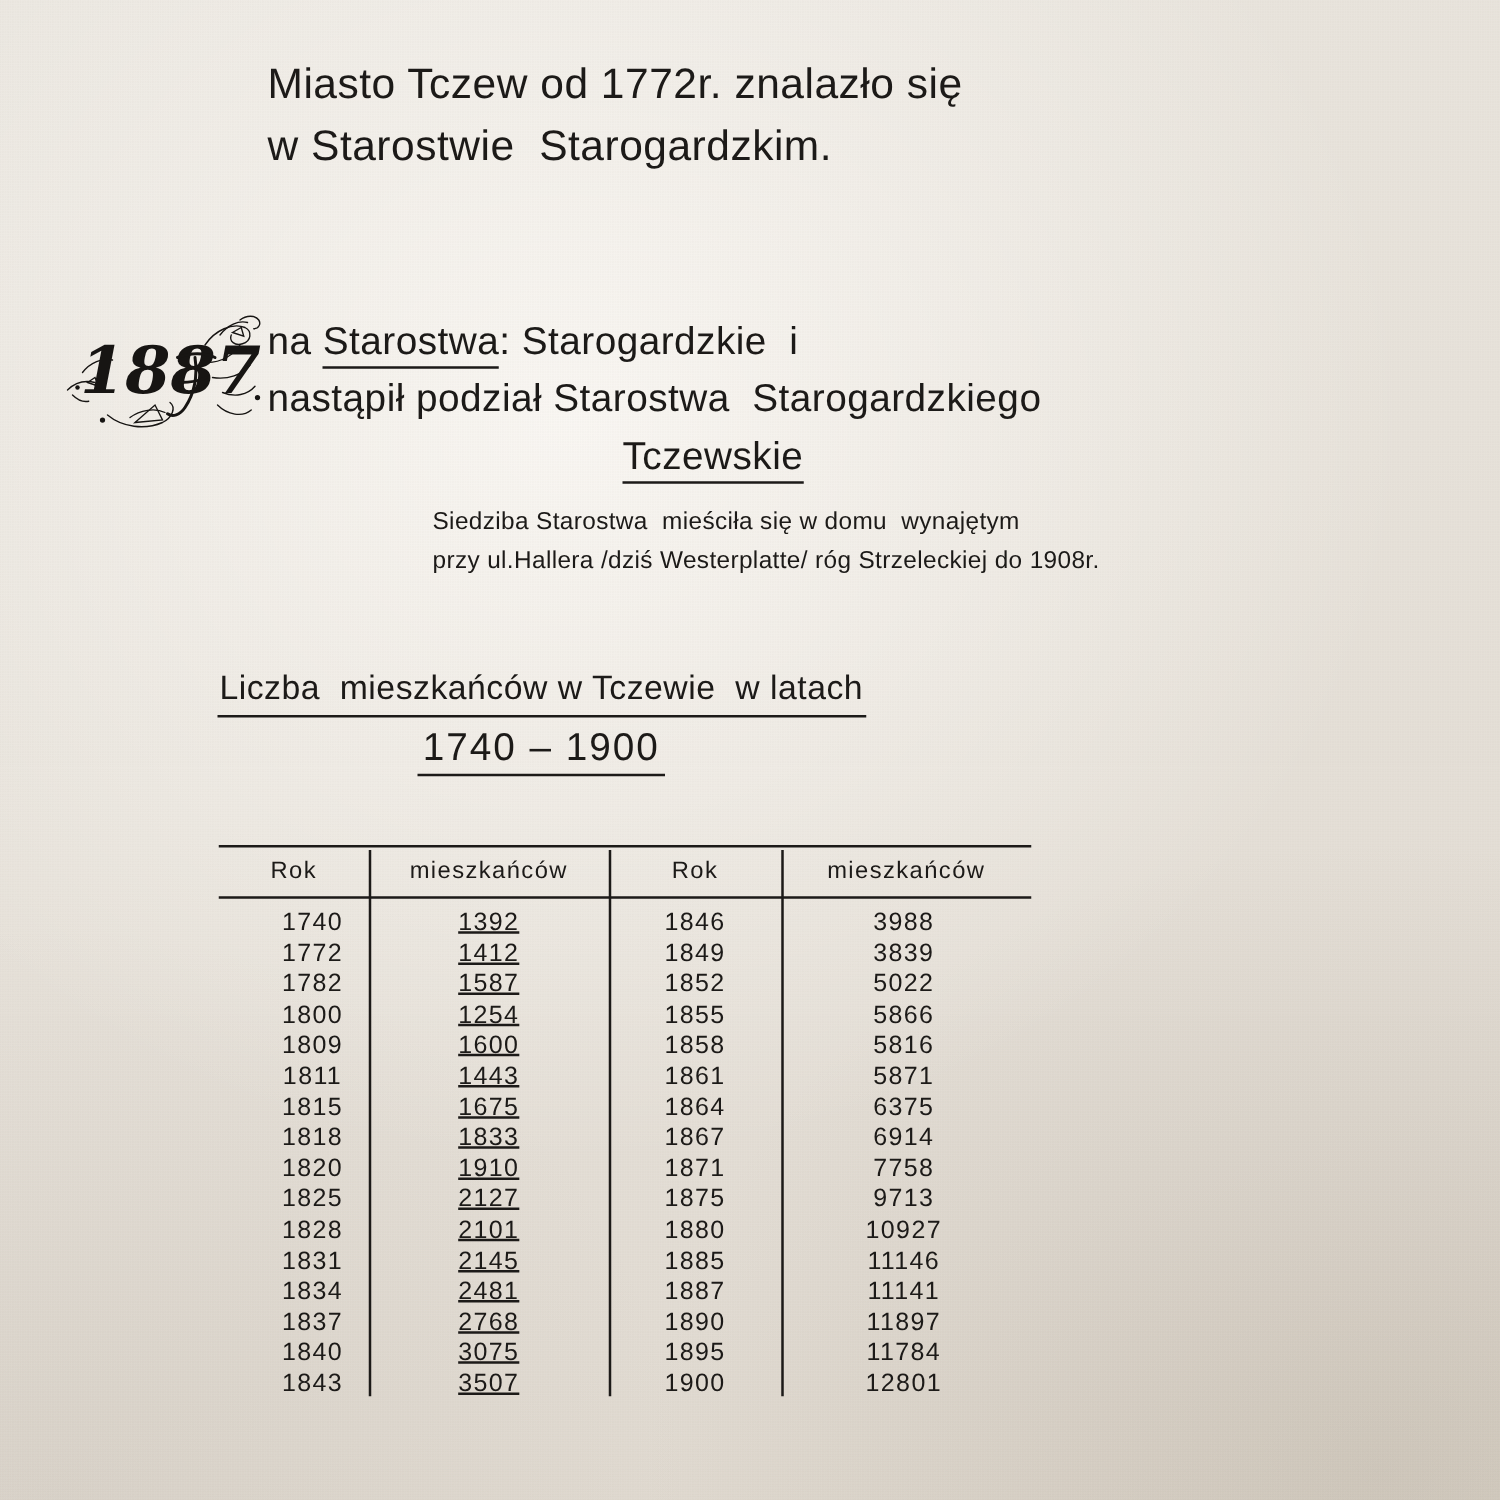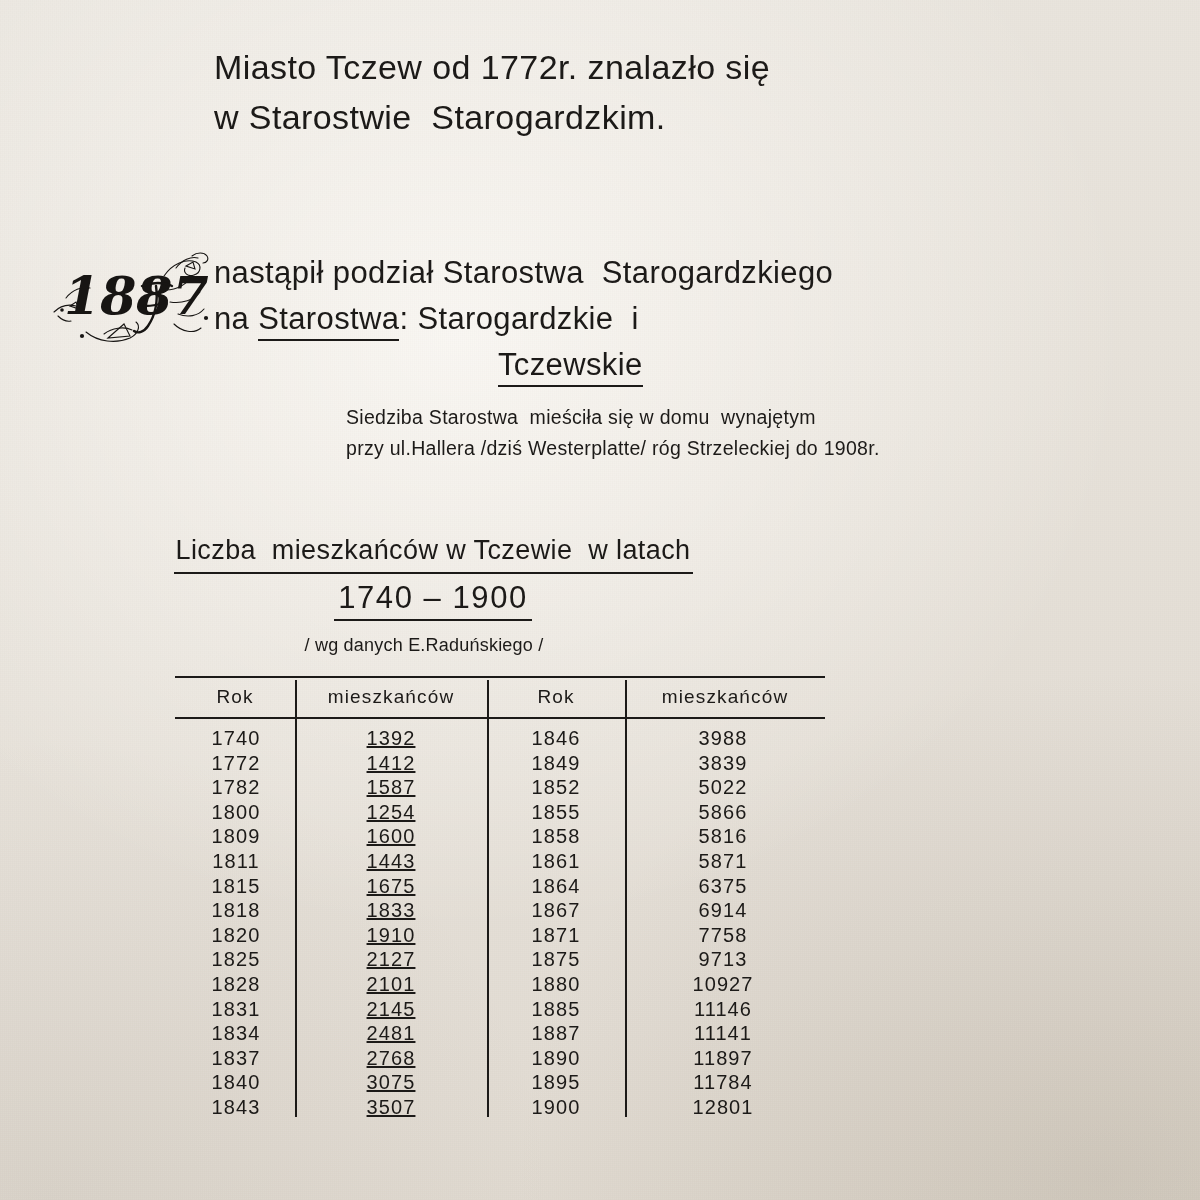--- a/index.html
+++ b/index.html
@@ -204,21 +204,21 @@
     height: 24.6px;
   }
   .drow .dcell {
     position: absolute;
     top: 0;
     font-size: 20px;
     letter-spacing: 0.055em;
     text-align: center;
     line-height: 24.6px;
   }
-  .dc0 { left: 2px;   width: 118px; }
+  .dc0 { left: 16px;   width: 118px; }
   .dc1 { left: 120px; width: 192px; text-decoration: underline; }
   .dc2 { left: 312px; width: 138px; }
   .dc3 { left: 450px; width: 196px; }
 </style>
 </head>
 <body>
 
 <div id="paper"></div>
 <div id="grain"></div>
 
@@ -257,34 +257,33 @@
       <text class="orn-num" x="18" y="68">1887</text>
       <g fill="none" stroke="#171513" stroke-width="2.4" stroke-linecap="round">
         <path d="M96 40 C 106 36, 118 36, 126 40"></path>
         <path d="M110 40 C 112 54, 110 68, 102 80 C 98 86, 92 88, 88 85"></path>
         <path d="M98 60 C 106 60, 113 59, 119 56"></path>
       </g>
     </svg>
   </div>
 
   <div id="division-block">
+    <div class="lettered dline"><span>na </span><span class="underlined">Starostwa</span><span>: Starogardzkie  i</span></div>
     <div class="lettered dline">nastąpił podział Starostwa  Starogardzkiego</div>
-    <div class="lettered dline"><span>na </span><span class="underlined">Starostwa</span><span>: Starogardzkie  i</span></div>
     <div class="lettered dline indent"><span class="underlined">Tczewskie</span></div>
   </div>
 
   <div id="seat-caption">
     <div class="lettered cline">Siedziba Starostwa  mieściła się w domu  wynajętym</div>
     <div class="lettered cline">przy ul.Hallera /dziś Westerplatte/ róg Strzeleckiej do 1908r.</div>
   </div>
 
   <div id="table-title">
     <div><span class="lettered tline1">Liczba  mieszkańców w Tczewie  w latach</span></div>
     <div><span class="lettered tline2">1740 – 1900</span></div>
-    <div><span class="lettered tline3">/ wg danych E.Raduńskiego /</span></div>
   </div>
 
   <div id="pop-table">
     <div class="rule" id="rule-top"></div>
     <div class="rule" id="rule-head"></div>
     <div class="vrule" id="vrule-1"></div>
     <div class="vrule" id="vrule-2"></div>
     <div class="vrule" id="vrule-3"></div>
 
     <div id="head-row">

